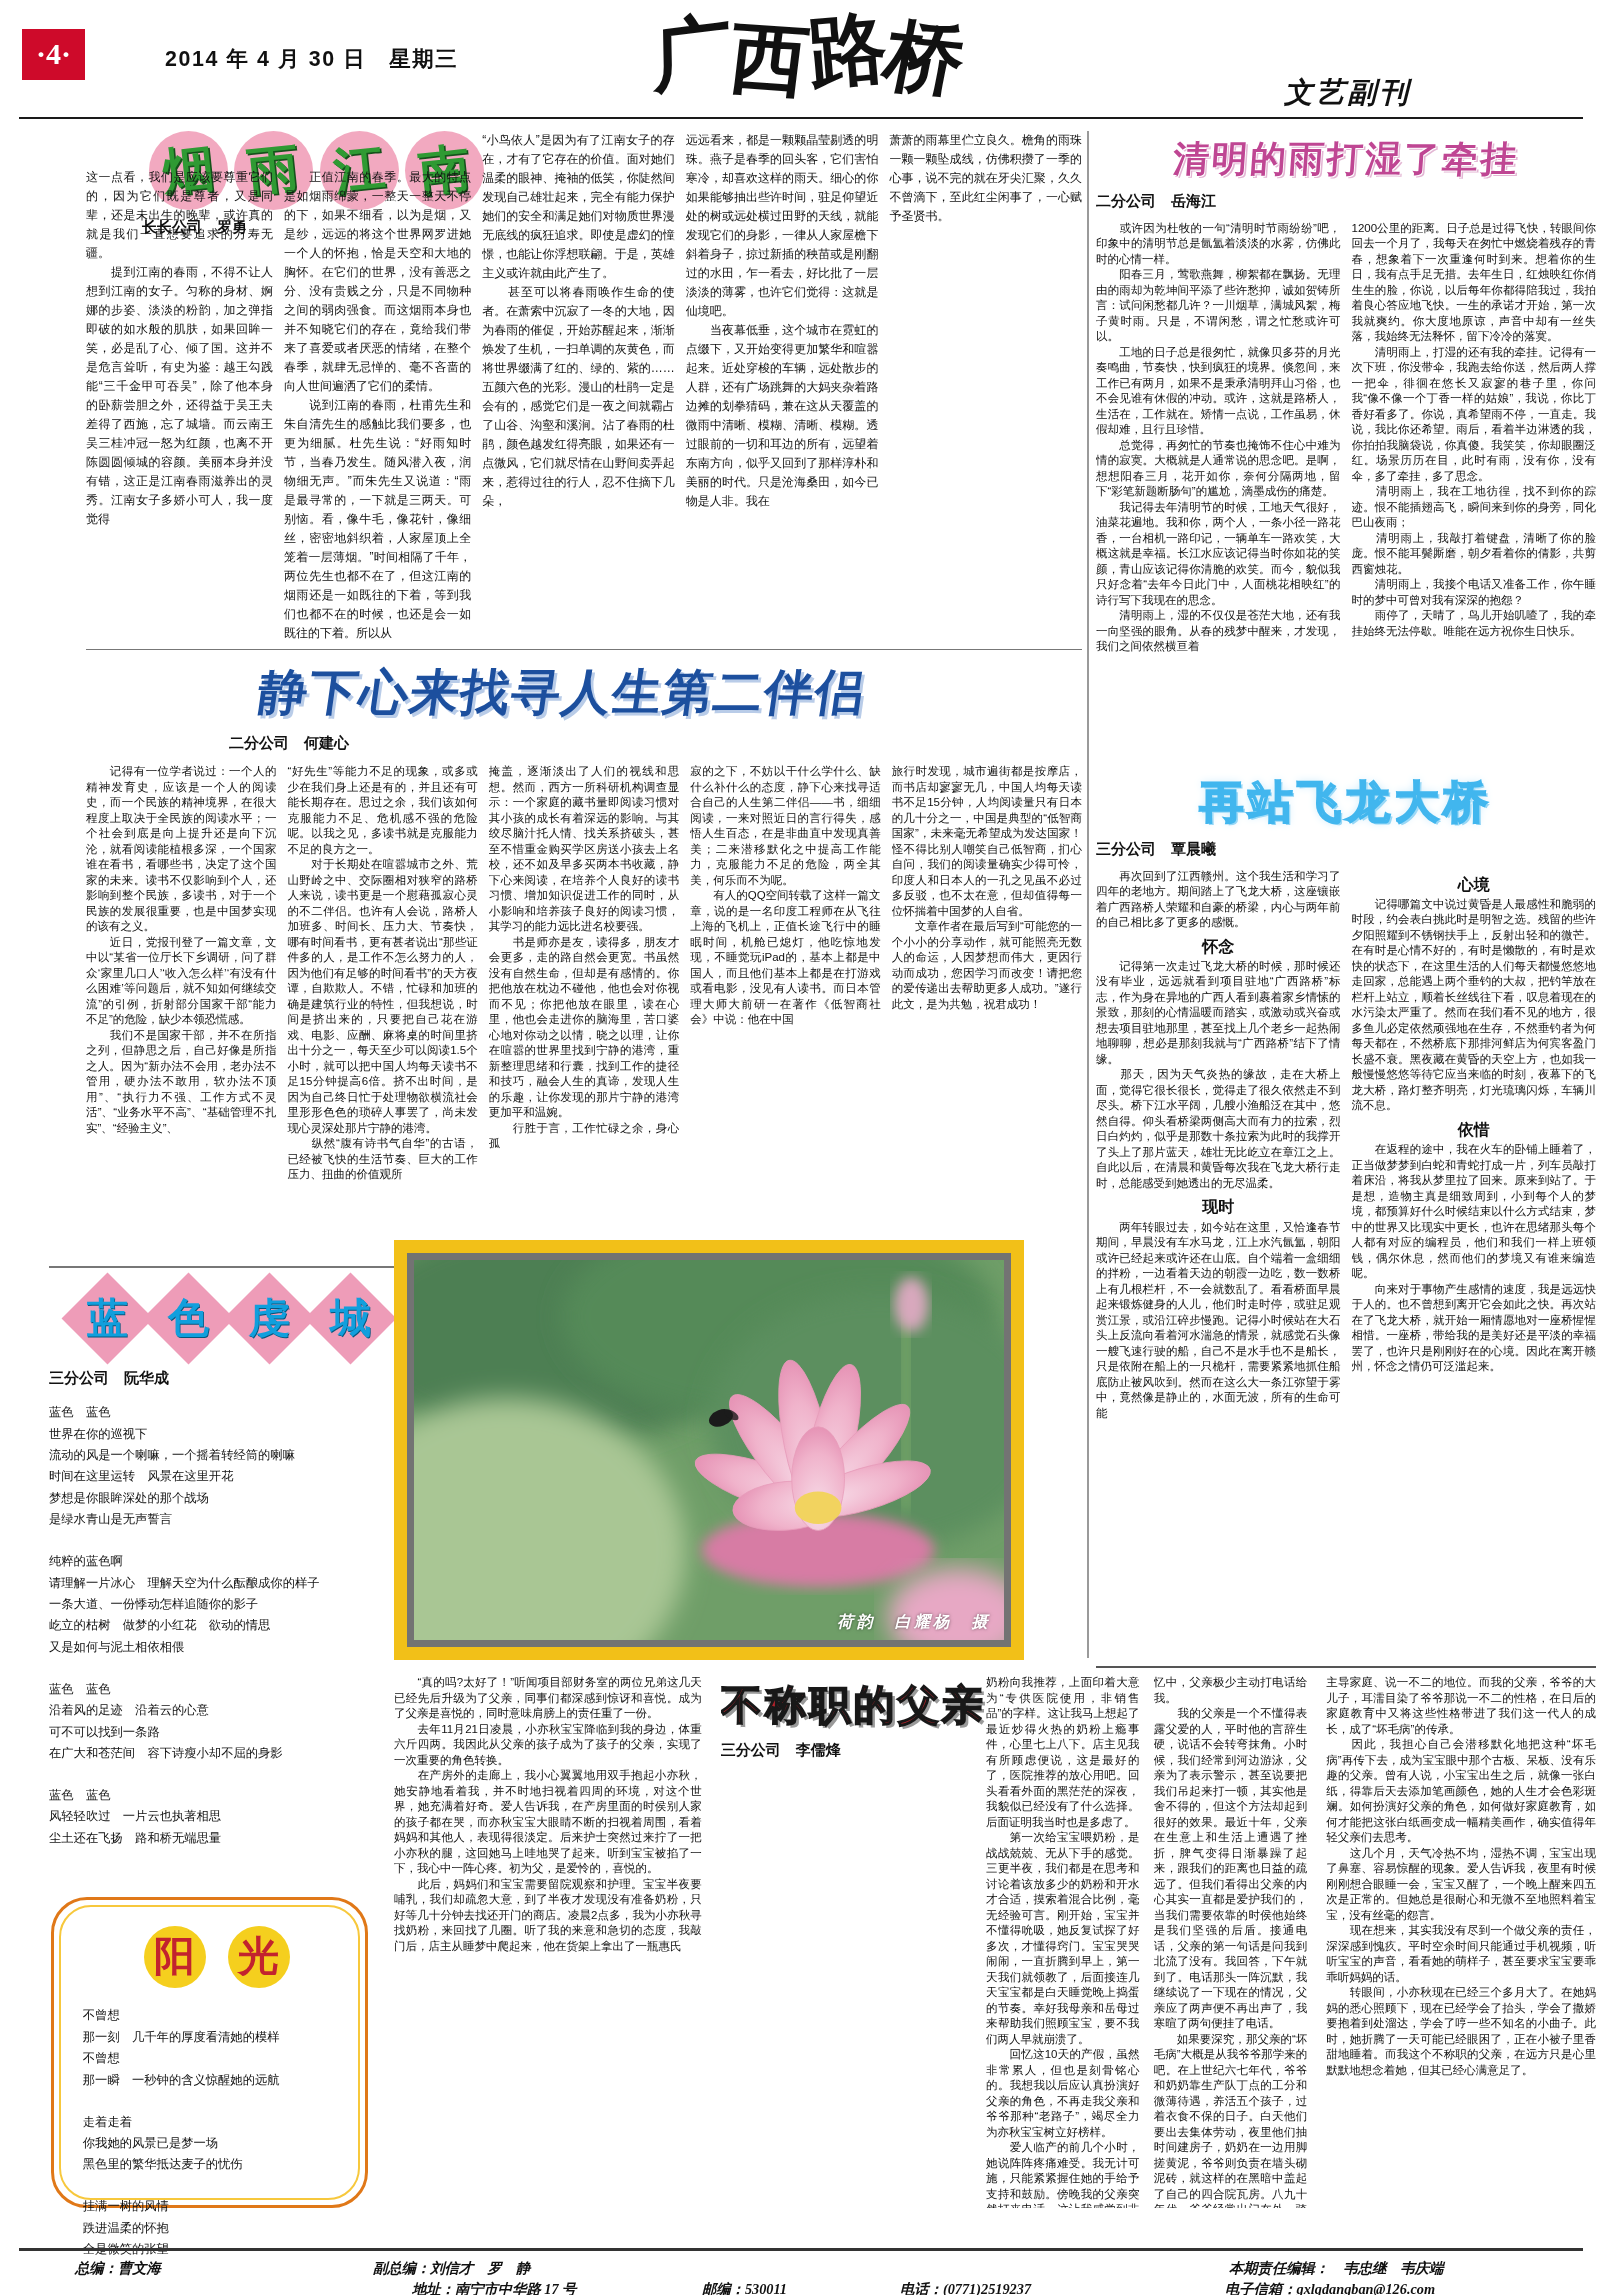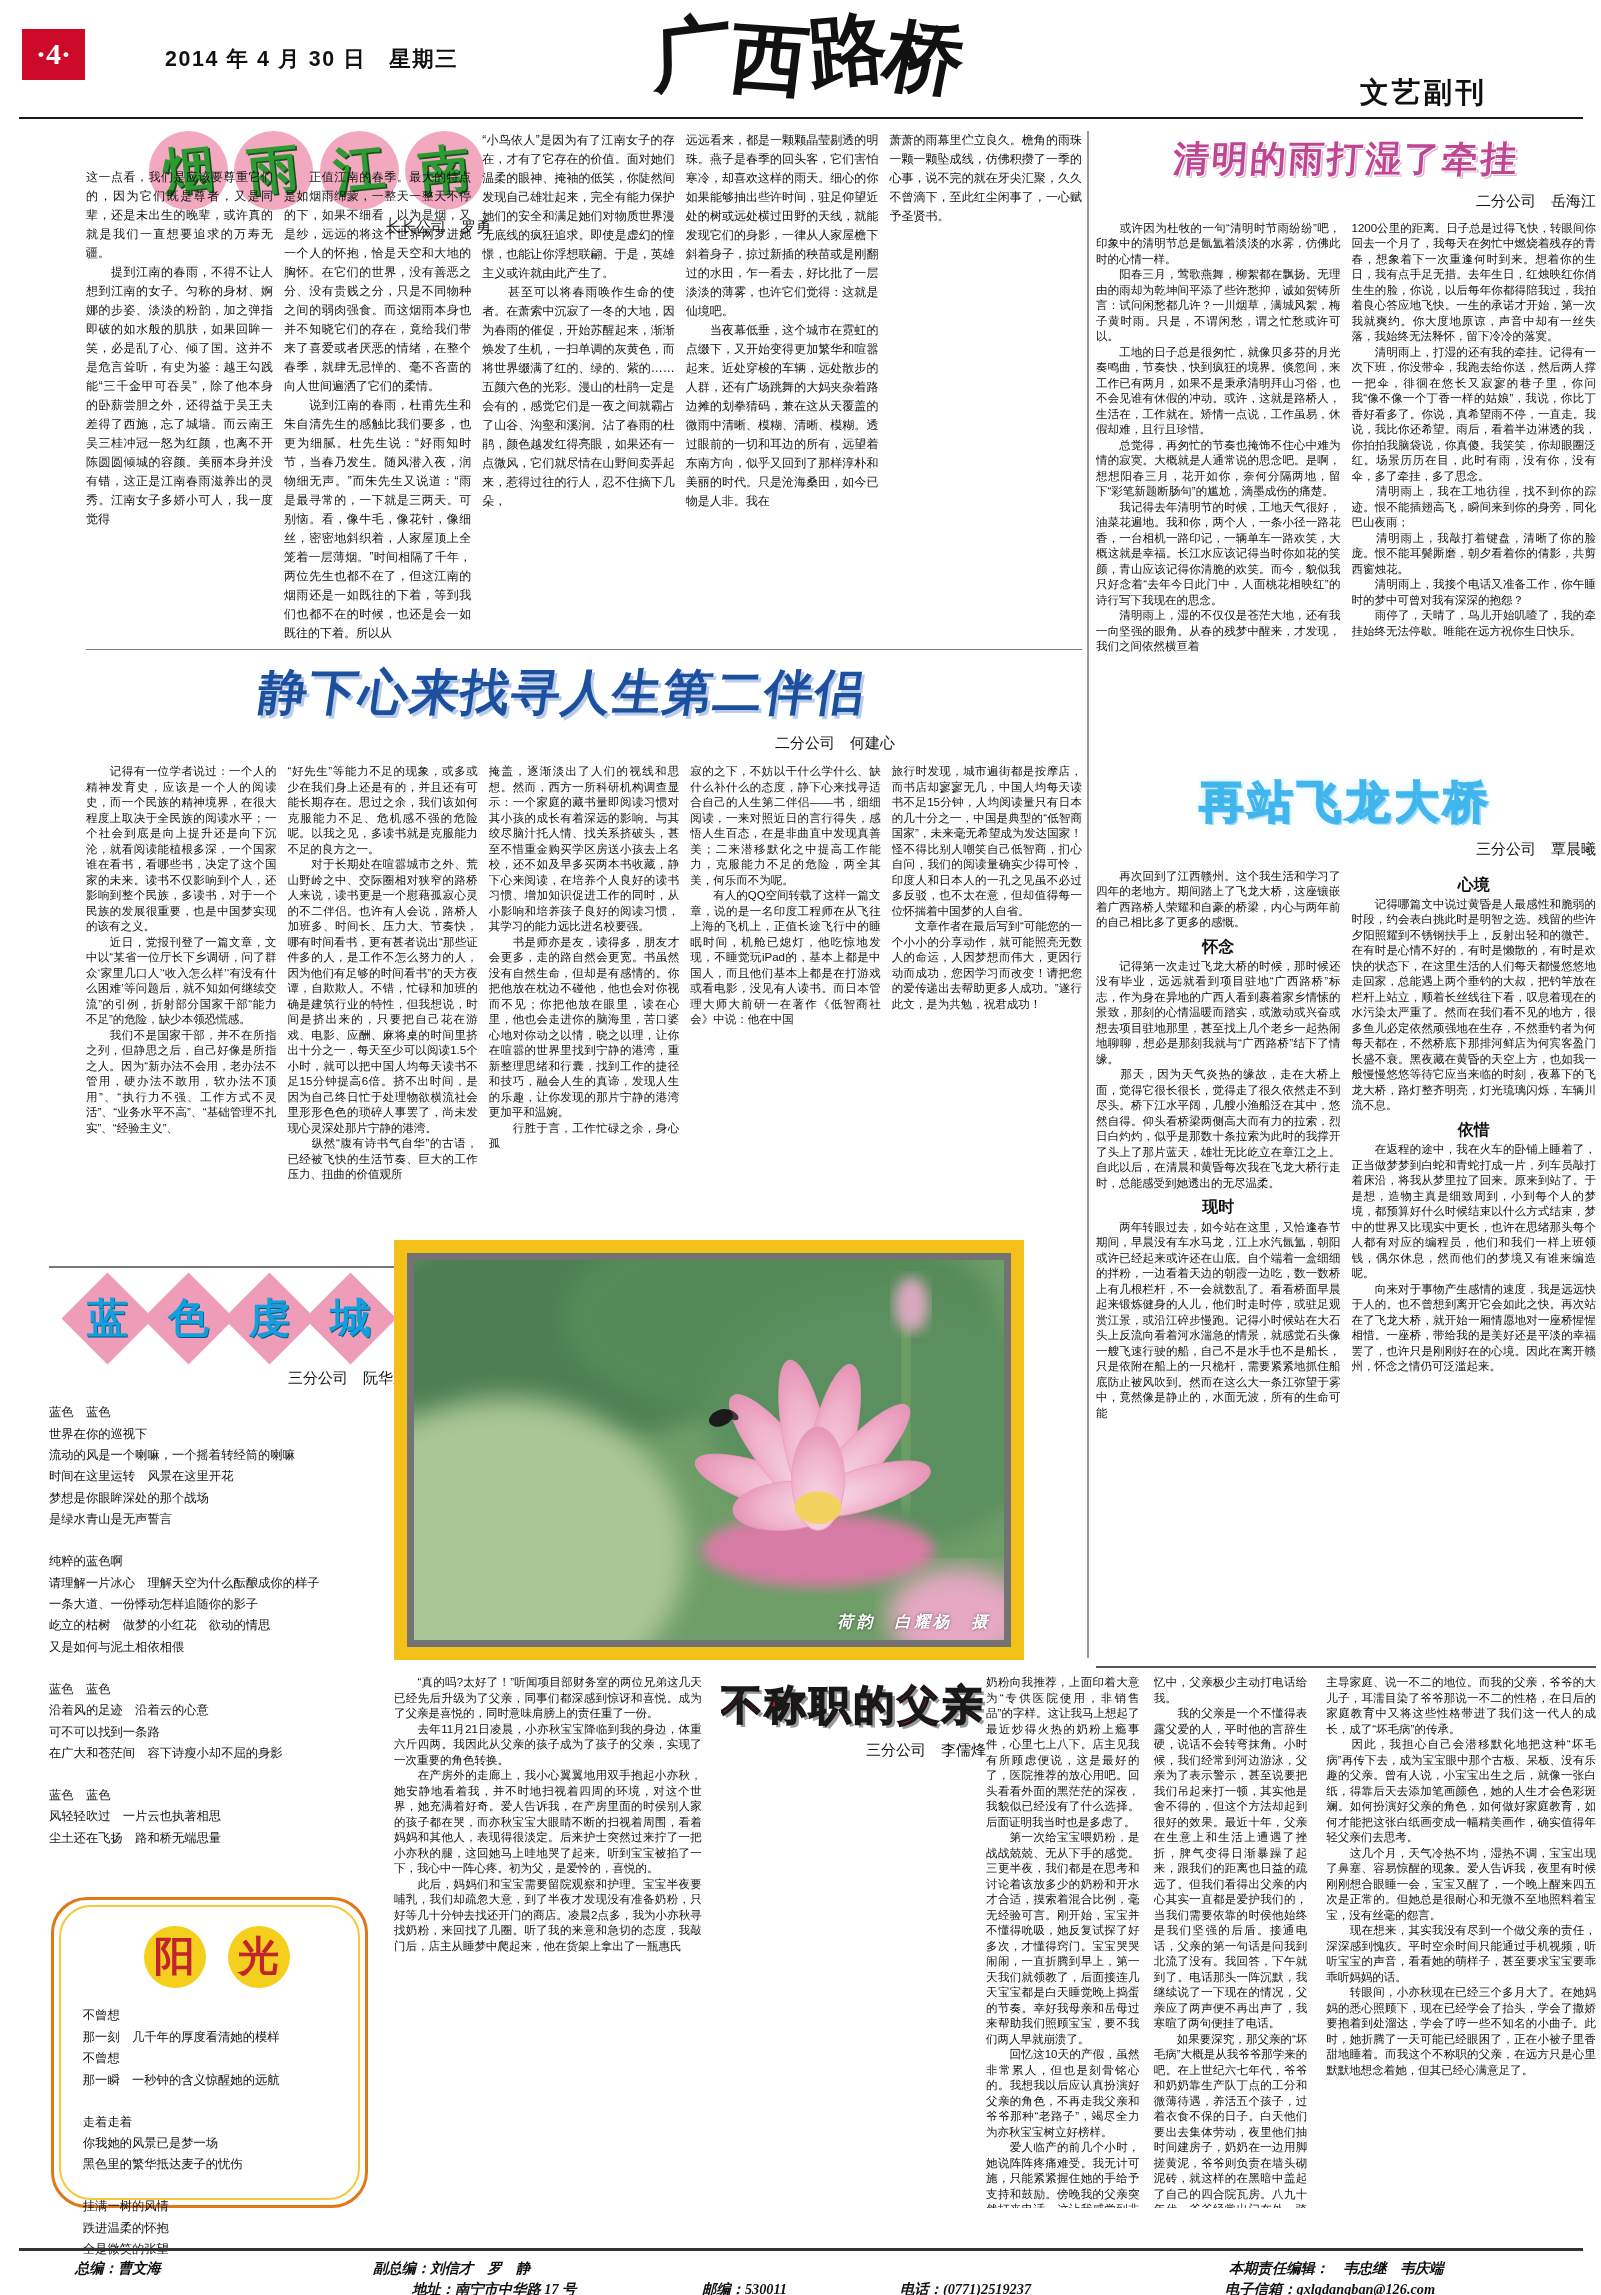--- a/index.html
+++ b/index.html
@@ -11,29 +11,29 @@
   #pagenum { left:22px; top:28.6px; width:63px; height:51px; background:#ce0a2a;
              color:#fff; display:flex; align-items:center; justify-content:center;
              font-size:30px; font-weight:bold; font-family:"Liberation Serif",serif; }
   #dateline { left:165px; top:44px; font-size:21.4px; font-weight:bold; letter-spacing:1.6px; }
   #masthead { left:642px; top:9.5px; width:333px; text-align:center; }
   #masthead span { display:inline-block; font-family:"DejaVu Serif",serif; font-weight:900;
                    font-size:78px; line-height:1.1; transform:rotate(-7deg) skewX(-6deg); }
   #masthead span:nth-child(2){ transform:rotate(4deg) skewX(-3deg) translateY(6.3px); }
   #masthead span:nth-child(3){ transform:rotate(-5deg) translateY(-3.2px); }
   #masthead span:nth-child(4){ transform:rotate(6deg) skewX(-5deg) translateY(4.8px); }
-  #edition { left:1360px; top:73px; font-size:28.6px; font-weight:900; letter-spacing:3.2px; }
+  #edition { left:1284px; top:73px; font-size:28.6px; font-weight:900; letter-spacing:3.2px;font-style:italic; }
   .hrule { background:#1a1a1a; }
 
   
   .cols { display:flex; gap:11px; }
   .coltext { white-space:pre-line; text-align:justify; font-size:11.5px; line-height:15.5px;
              overflow:hidden; flex:1; }
   .art1 .coltext { line-height:19px; font-size:12px; }
-  .byline { text-align:right; font-weight:normal; font-size:15px; margin-top:8px; }
+  .byline { text-align:left; font-weight:bold; font-size:15px; margin-top:8px; }
   .sec-head { text-align:center; font-weight:900; font-size:16px; margin:8px 0 4.8px 0; }
   .para { white-space:pre-line; text-align:justify; }
 
   
   .t-circle { display:inline-flex; width:79px; height:79px; border-radius:50%;
               background:#f2a9c0; align-items:center; justify-content:center; margin:0 3.2px; }
   .t-circle b { font-family:"Liberation Serif",serif; font-size:51px; color:#2f9a33;
                 font-weight:900; text-shadow:1.6px 1.6px 0 #14521a; transform:rotate(-6deg); }
   .t-jing { font-family:"Liberation Serif",serif; font-weight:900; font-size:49px; color:#1c4f9e;
             transform:skewX(-8deg); letter-spacing:1.6px; text-shadow:3.2px 3.2px 0 #b9cce8; }

